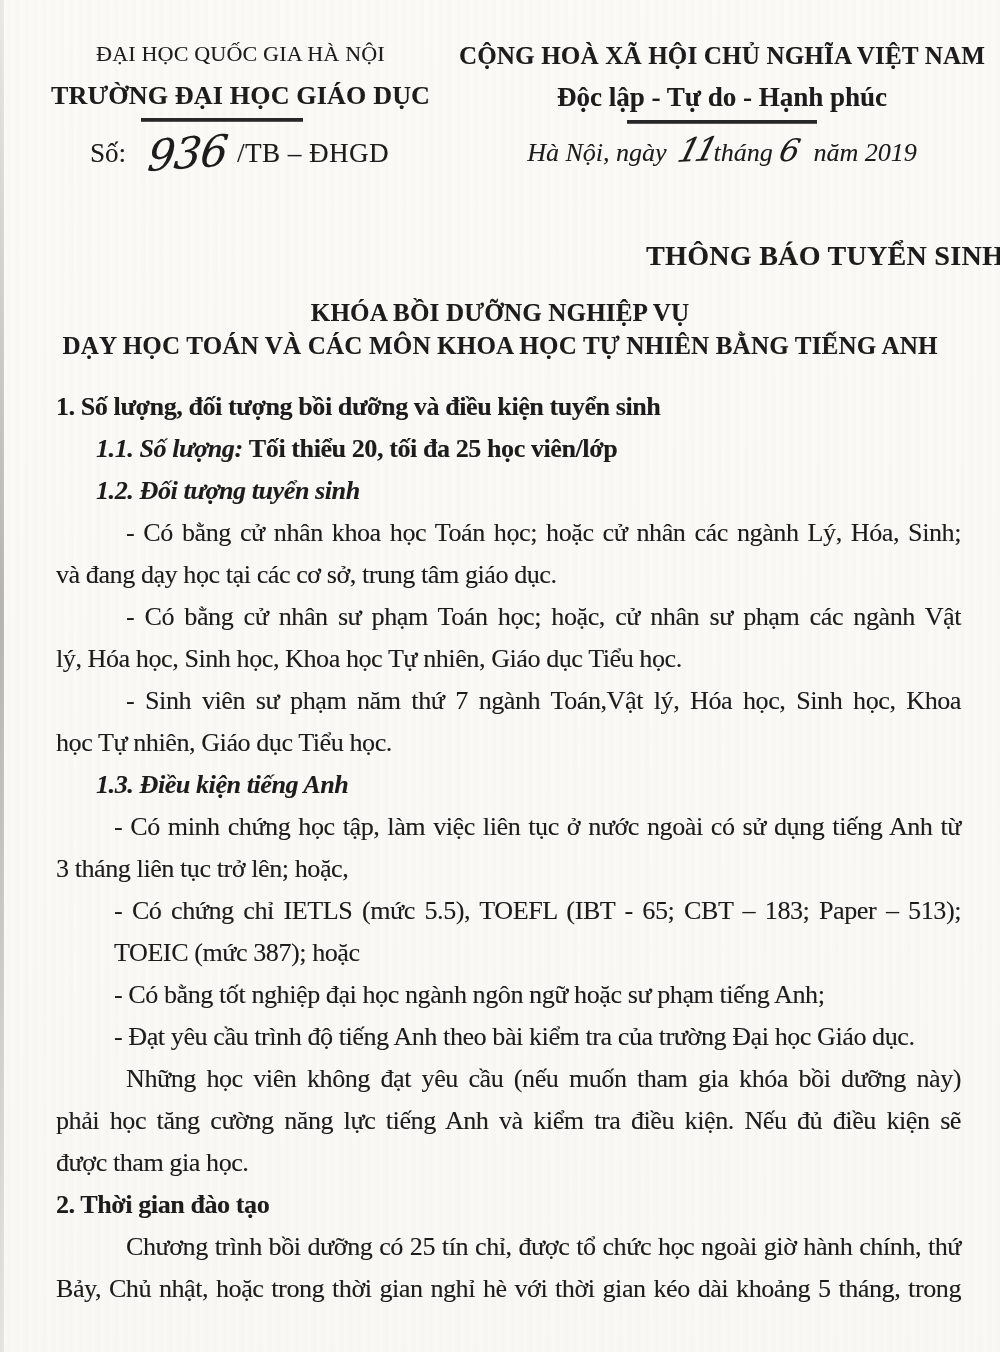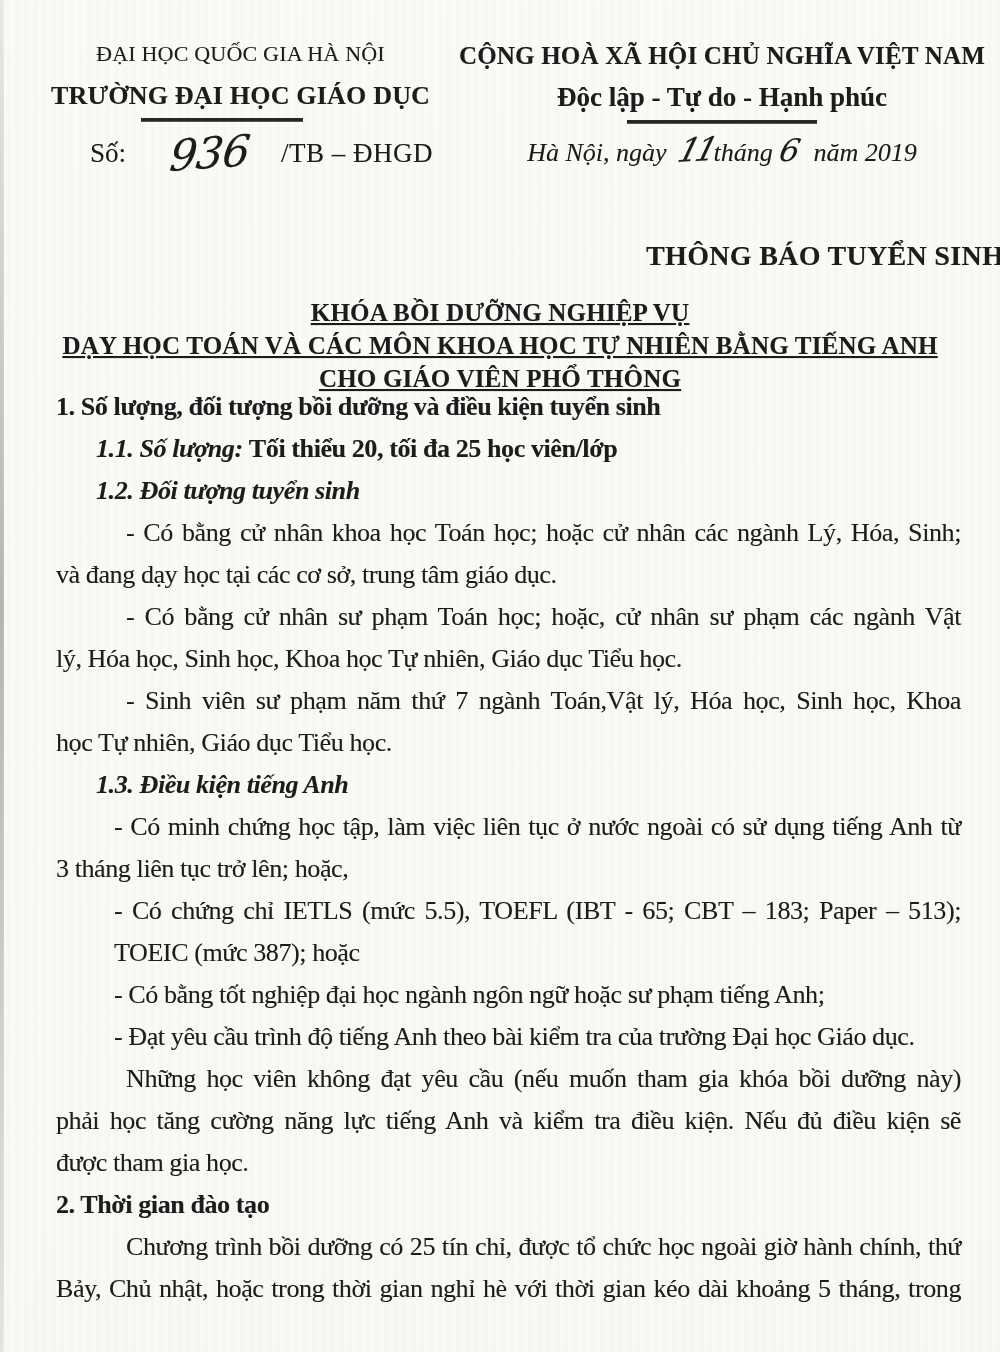--- a/index.html
+++ b/index.html
@@ -18,40 +18,40 @@
   .scan-edge { position:absolute; left:0; top:0; width:4px; height:100%;
     background:linear-gradient(180deg, rgba(90,90,90,0.10), rgba(70,70,70,0.38) 45%, rgba(90,90,90,0.12));
   }
 
   
   .header-left { position:absolute; left:48px; top:40px; width:385px; text-align:center; }
   .org1 { display:block; font-size:22px; line-height:28px; letter-spacing:0.2px; }
   .org2 { display:block; font-size:26px; line-height:28px; font-weight:bold; margin-top:14px; letter-spacing:0.2px; }
   .rule { display:block; height:3px; background:#272727; border-bottom:1px solid #555; }
   .rule-l { width:162px; margin:8px 0 0 93px; }
-  .docno-row { display:flex; align-items:center; justify-content:space-between; padding-left:42px; margin-top:8px; height:46px; font-size:27px; }
+  .docno-row { display:flex; align-items:center; justify-content:flex-start; padding-left:42px; margin-top:8px; height:46px; font-size:27px; }
   .docno-label { white-space:nowrap; }
   .hw { font-family:"DejaVu Serif",serif; font-style:italic; font-weight:400; }
   .hw-no { display:inline-block; font-size:43px; line-height:43px; margin:0 10px 0 22px;
            transform:rotate(-4deg) skewX(-10deg); letter-spacing:-1px; }
   .docno-suffix { white-space:nowrap; letter-spacing:0.5px; }
 
   .header-right { position:absolute; left:452px; top:42px; width:540px; text-align:center; }
   .nat1 { display:block; font-size:25px; line-height:28px; font-weight:bold; letter-spacing:0.2px; }
   .nat2 { display:block; font-size:27px; line-height:30px; font-weight:bold; margin-top:12px; }
   .rule-r { width:190px; margin:8px auto 0 auto; }
   .date-row { display:flex; align-items:baseline; justify-content:center; margin-top:9px; font-style:italic; font-size:26px; line-height:34px; }
   .hw-day { display:inline-block; font-size:33px; letter-spacing:-4px; margin:0 1px 0 12px;
             transform:skewX(-18deg) rotate(-3deg); }
   .hw-month { display:inline-block; font-size:31px; margin:0 14px 0 7px; transform:skewX(-12deg); }
 
   
   .doc-title { position:absolute; top:240px; left:4px; width:100%; text-align:right;
                font-weight:bold; font-size:28px; letter-spacing:0.3px; }
-  .doc-subtitle { position:absolute; top:296px; left:0; width:100%; text-align:center; font-weight:bold;text-decoration:underline; }
+  .doc-subtitle { position:absolute; top:296px; left:0; width:100%; text-align:center; font-weight:bold; }
   .sub { display:block; font-size:25px; line-height:33px; letter-spacing:0.2px; }
 
   
   .bodytext { position:absolute; left:56px; top:386px; width:905px;
               font-size:26px; letter-spacing:-0.4px; }
   .l  { display:block; line-height:42px; }
   .jl { text-align:justify; text-align-last:justify; text-justify:inter-word; }
   .i70 { text-indent:70px; }
   .i58 { text-indent:58px; }
   .i40 { text-indent:40px; }
@@ -85,21 +85,20 @@
       <span>tháng</span>
       <span class="hw hw-month">6</span>
       <span>năm 2019</span>
     </span>
   </div>
 
   <div class="doc-title">THÔNG BÁO TUYỂN SINH</div>
   <div class="doc-subtitle">
     <span class="sub">KHÓA BỒI DƯỠNG NGHIỆP VỤ</span>
     <span class="sub">DẠY HỌC TOÁN VÀ CÁC MÔN KHOA HỌC TỰ NHIÊN BẰNG TIẾNG ANH</span>
-    <span class="sub">CHO GIÁO VIÊN PHỔ THÔNG</span>
   </div>
 
   <div class="bodytext">
     <span class="l b">1. Số lượng, đối tượng bồi dưỡng và điều kiện tuyển sinh</span>
 
     <span class="l i40"><span class="bi">1.1. Số lượng:</span> <span class="b">Tối thiểu 20, tối đa 25 học viên/lớp</span></span>
 
     <span class="l bi i40">1.2. Đối tượng tuyển sinh</span>
 
     <span class="l jl i70">- Có bằng cử nhân khoa học Toán học; hoặc cử nhân các ngành Lý, Hóa, Sinh;</span>

